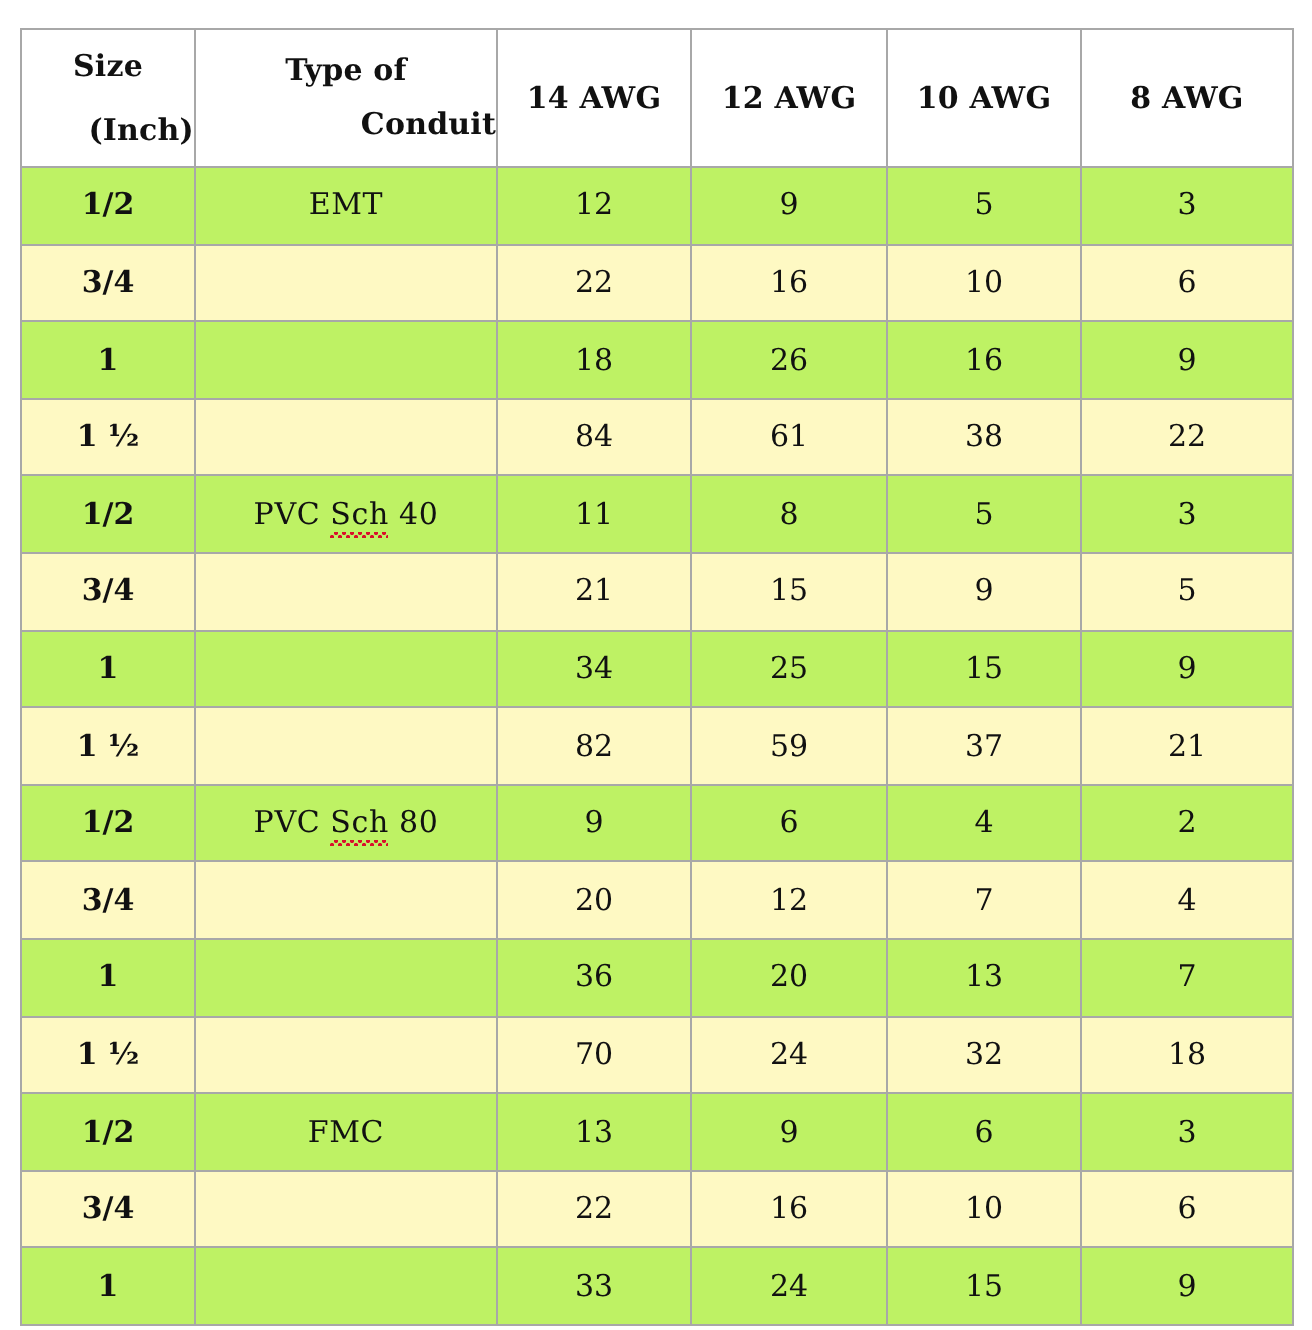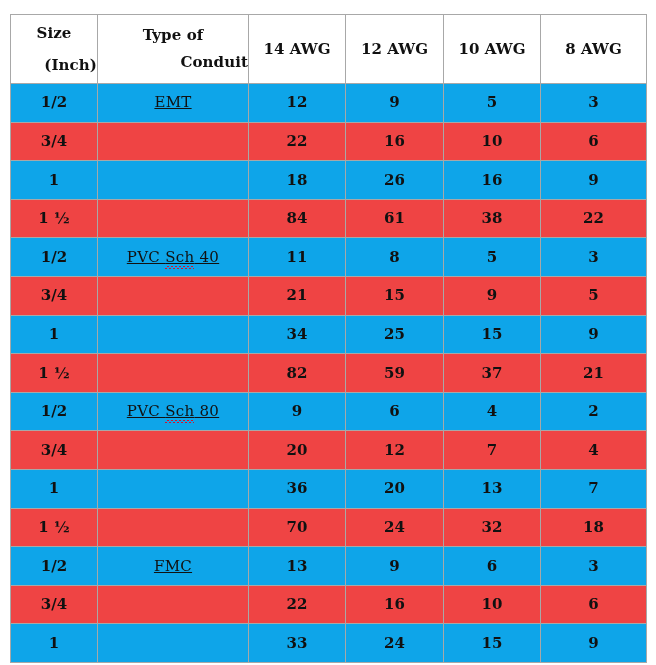--- a/index.html
+++ b/index.html
@@ -62,35 +62,34 @@
     margin-top: 13px;
     text-align: right;
   }
   thead th.two-line-tight .hdr-line + .hdr-line {
     margin-top: 8px;
   }
 
   
   tbody tr { height: 38.6px; }
 
-  tbody tr.shaded td { background: #0ea5e9; }
-  tbody tr.plain  td { background: #ef4444; }
+  tbody tr.shaded td { background: #bef264; }
+  tbody tr.plain  td { background: #fef9c3; }
 
   td.size-cell {
     font-weight: bold;
     font-size: 15.5px;
   }
   td.type-cell {
     font-weight: normal;
     font-size: 15.5px;
     letter-spacing: 0.3px;
-    text-decoration: underline;
   }
   td.num-cell {
-    font-weight: bold;
+    font-weight: normal;
     font-size: 15.5px;
     margin-left: 22px;
   }
   td.empty-cell { font-size: 0; }
 
   
   .spellcheck {
     position: relative;
     white-space: nowrap;
   }

